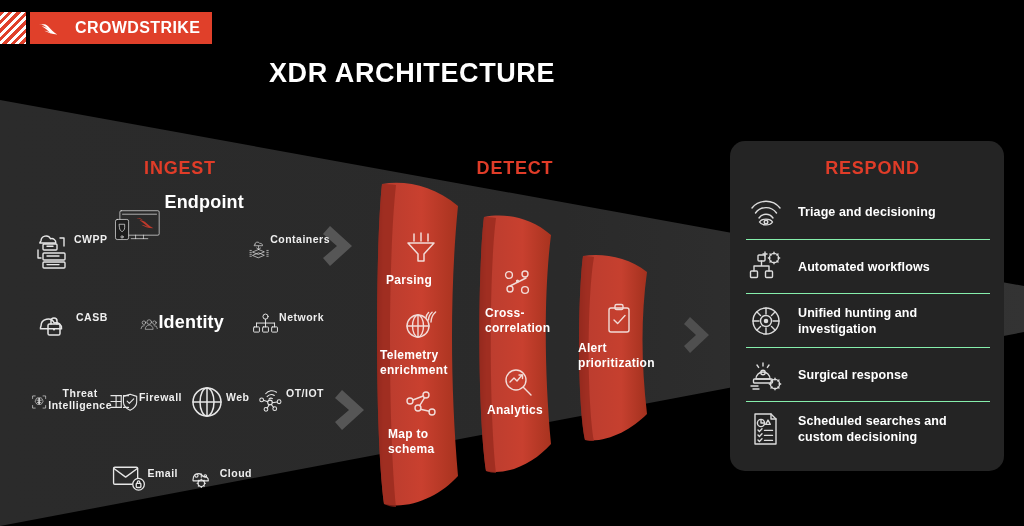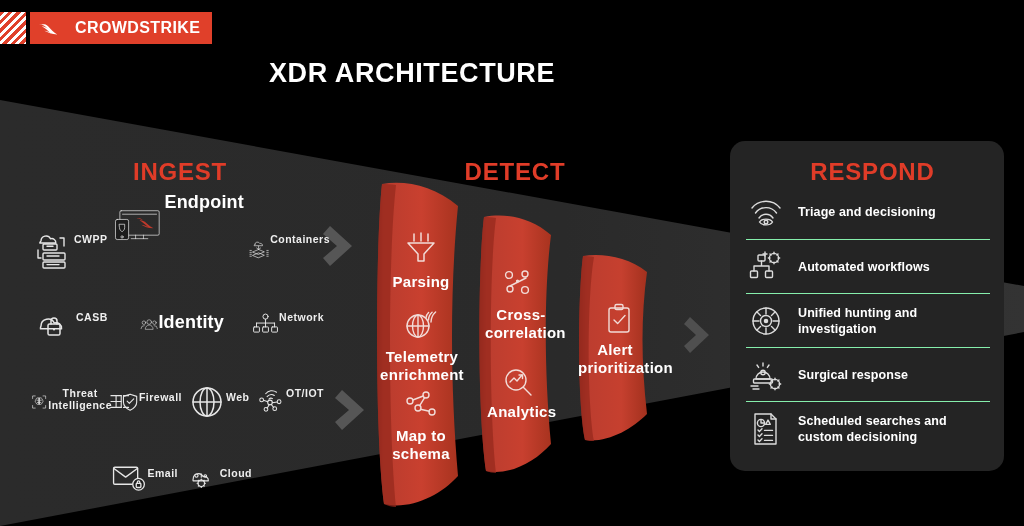--- a/index.html
+++ b/index.html
@@ -35,21 +35,21 @@
   }
 
   
   .page-title {
     position: absolute; top: 58px; left: 0; width: 824px; text-align: center;
     color: #fff; font-size: 27px; font-weight: 700; letter-spacing: .6px; z-index: 6;
   }
 
   
   .section-head {
-    position: absolute; color: #e03c28; font-weight: 700; font-size: 24px;
+    position: absolute; color: #e03c28; font-weight: 700; font-size: 18px;
     letter-spacing: .8px; z-index: 6; text-align: center;
   }
   #head-ingest { left: 100px; top: 158px; width: 160px; }
   #head-detect { left: 430px; top: 158px; width: 170px; }
   #head-respond { left: 730px; top: 158px; width: 274px; padding-left: 11px; }
 
   
   .tile {
     position: absolute; z-index: 5; text-align: center; color: #e8e8e8;
     display: flex; flex-direction: row; justify-content: flex-start;
@@ -60,22 +60,22 @@
     line-height: 1.15; color: #efefef;
   }
   .tile.big .lbl { font-size: 18px; letter-spacing: .2px; color: #fff; margin-top: 6px; }
 
   
   .chev { position: absolute; z-index: 4; }
 
   
   .funnel { position: absolute; z-index: 5; }
   .funnel-label {
-    position: absolute; z-index: 6; color: #fff; font-weight: 700; font-size: 15px;
-    text-align: center; line-height: 1.22; letter-spacing: .3px;
+    position: absolute; z-index: 6; color: #fff; font-weight: 700; font-size: 12px;
+    line-height: 1.22; letter-spacing: .3px;
   }
   .funnel-ico { position: absolute; z-index: 6; }
 
   
   .respond-panel {
     position: absolute; left: 730px; top: 141px; width: 274px; height: 330px;
     background: #242424; border-radius: 15px; z-index: 5;
   }
   .respond-list { position: absolute; left: 746px; top: 185px; width: 244px; z-index: 6; }
   .respond-item {

